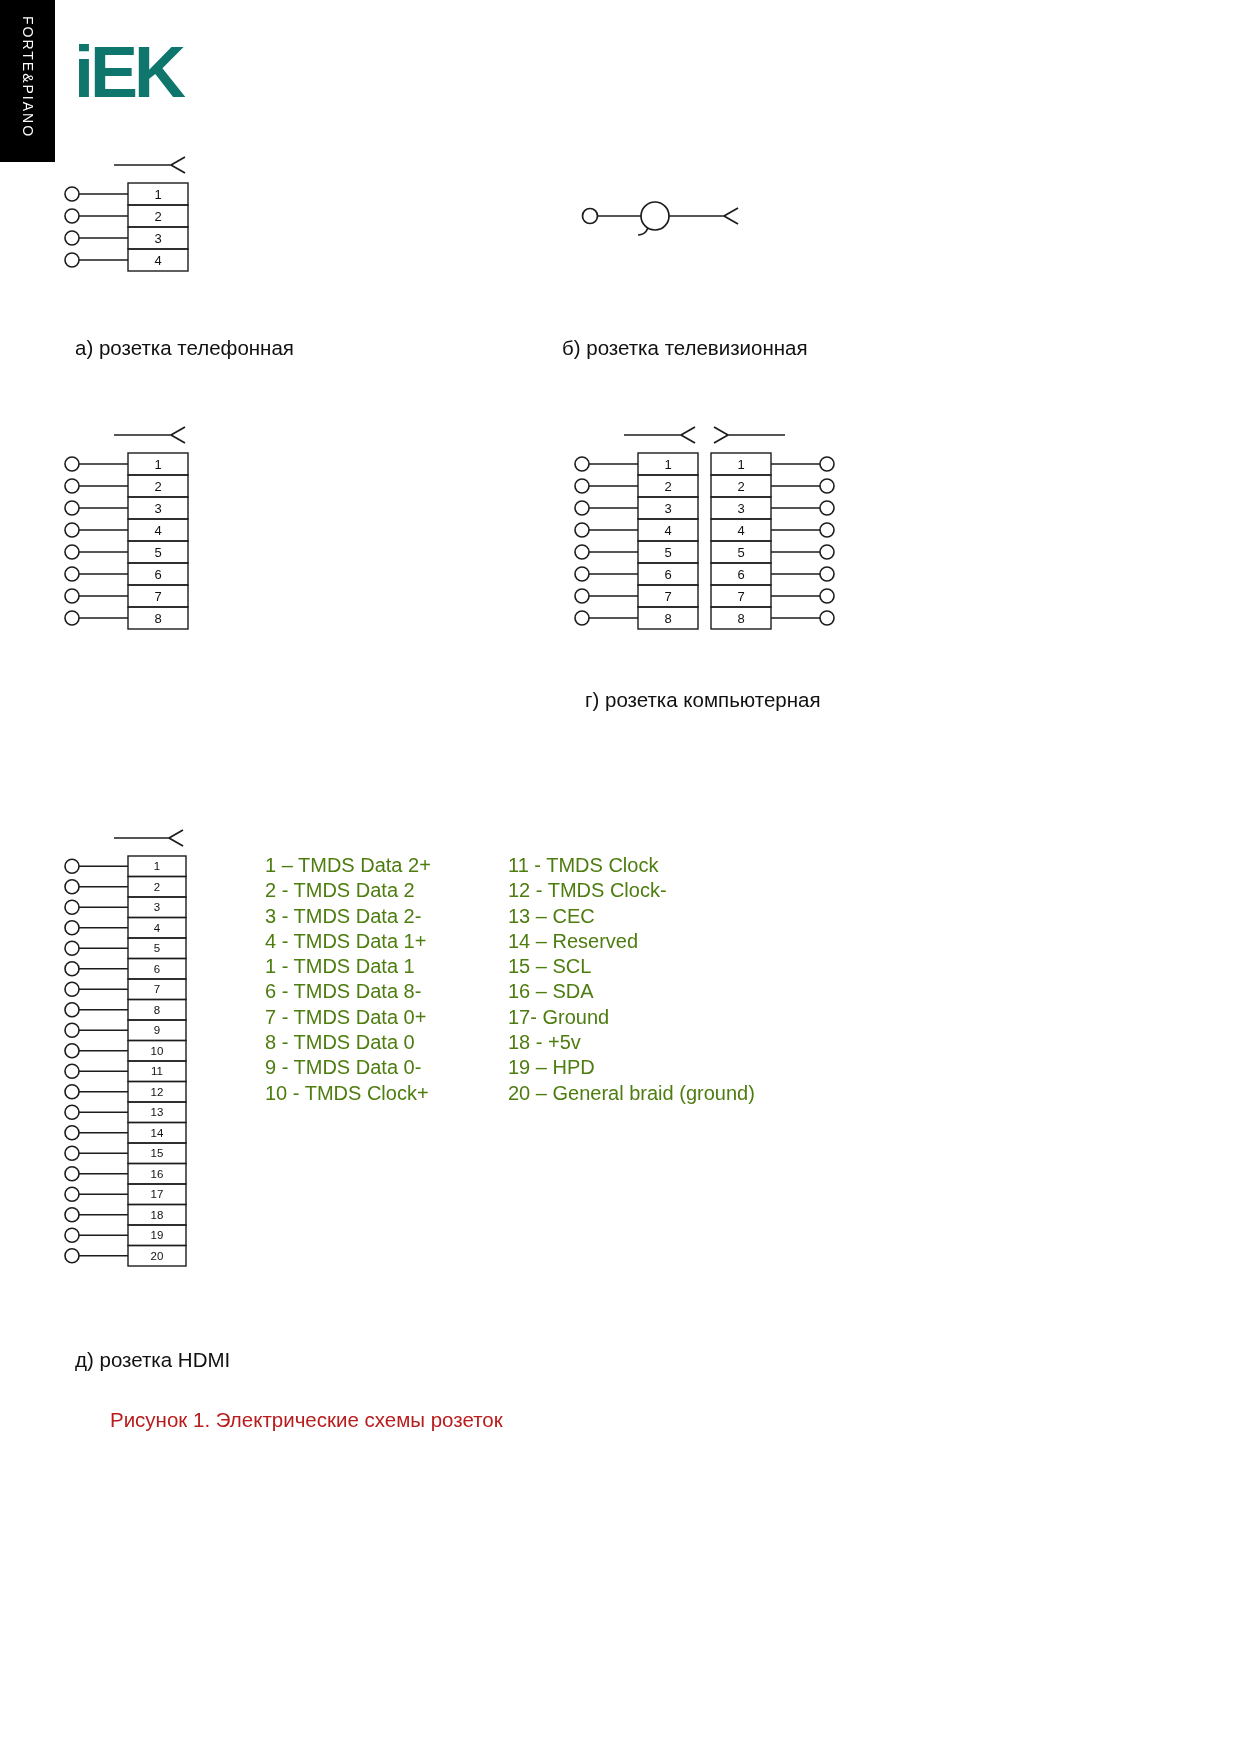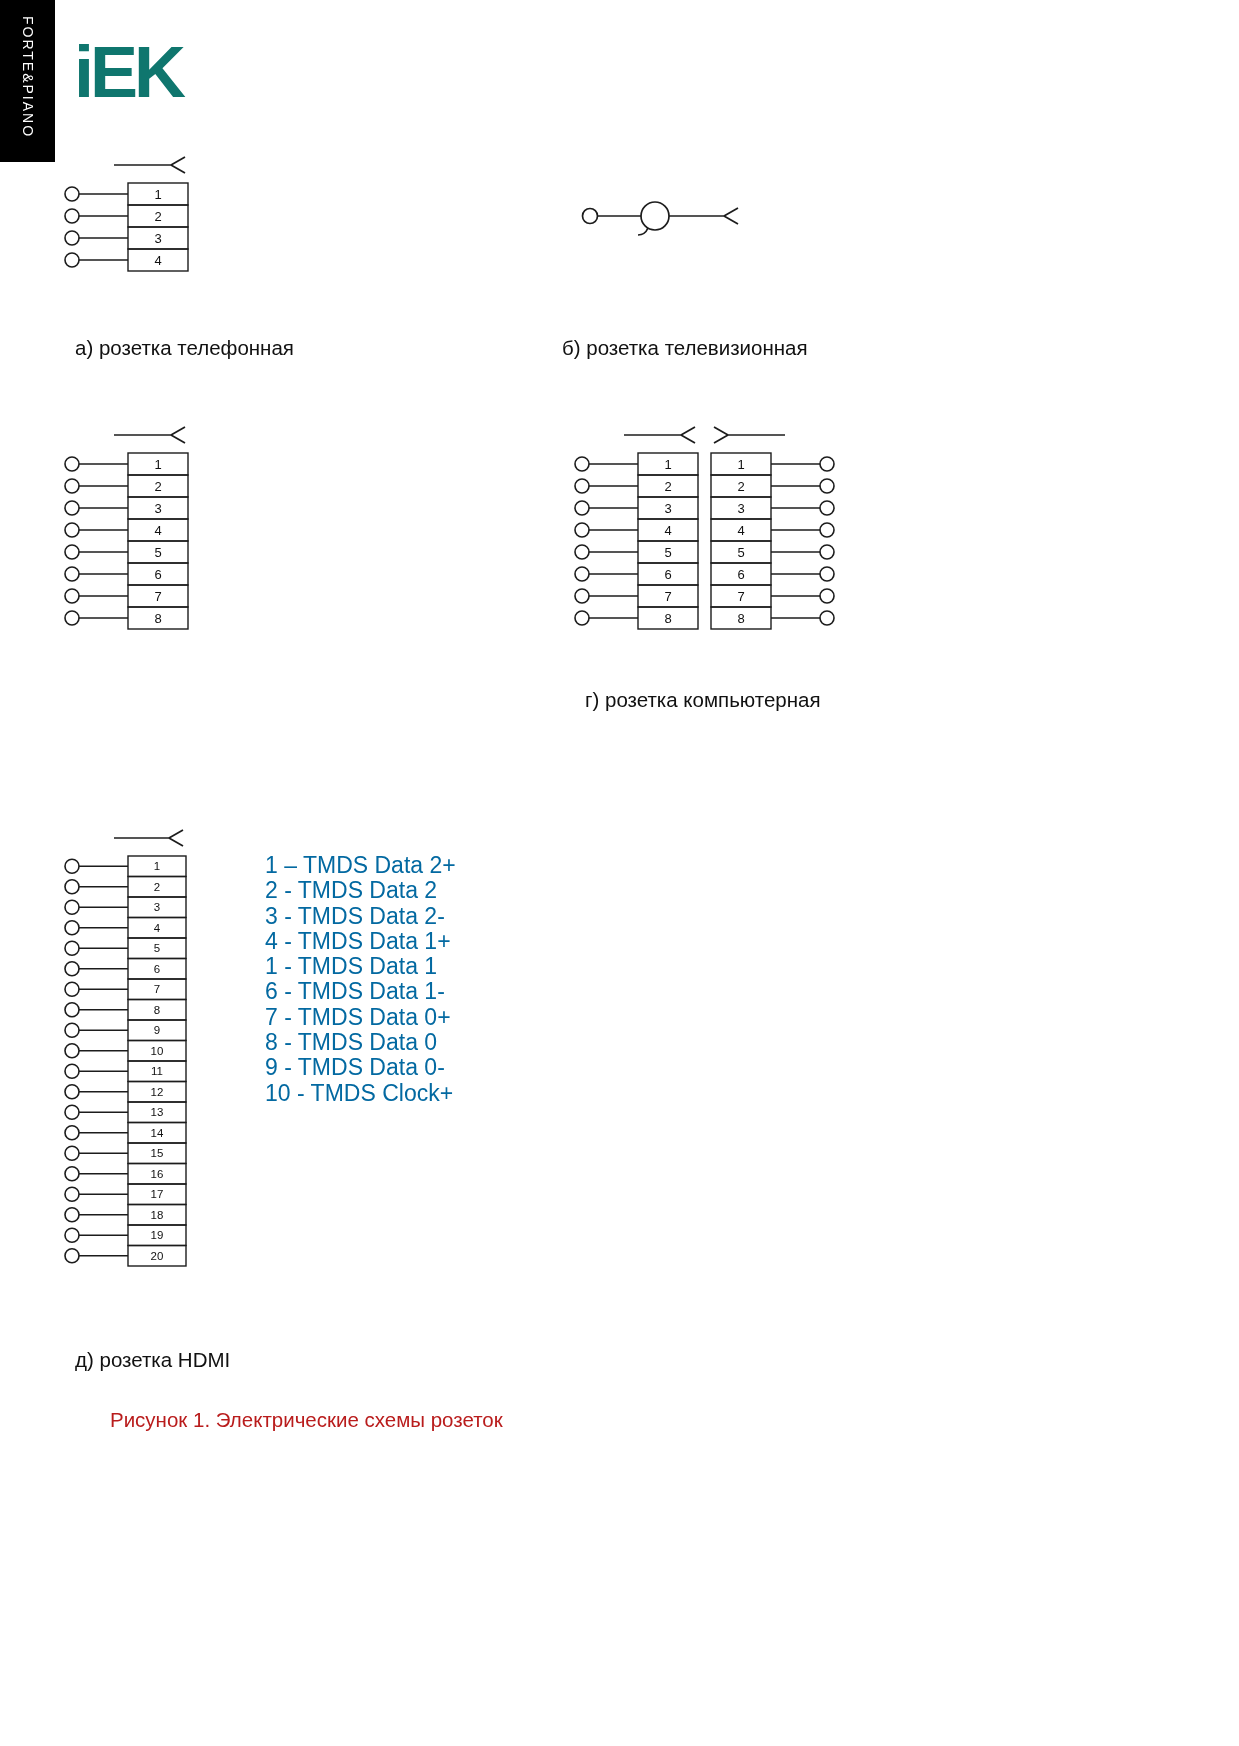--- a/index.html
+++ b/index.html
@@ -51,22 +51,22 @@
   .fig-label {
     position: absolute;
     font-size: 20.5px;
     color: #111111;
     white-space: nowrap;
     margin-top: 37px;
   }
 
   .desc-col {
     position: absolute;
-    font-size: 23px;
-    color: #0369a1;
+    font-size: 20px;
+    color: #4d7c0f;
   }
   .desc-col .desc-line {
     line-height: 25.3px;
     white-space: nowrap;
   }
 
   .caption {
     position: absolute;
     left: 110px; top: 1408px;
     font-size: 20.5px;
@@ -431,23 +431,35 @@
           <text x="95" y="431.89" text-anchor="middle" font-size="11.5" fill="#111111">20</text>
         </g>
       </g>
     </svg>
   <div class="desc-col" style="left:265px; top:853px">
       <div class="desc-line">1 – TMDS Data 2+</div>
       <div class="desc-line">2 - TMDS Data 2</div>
       <div class="desc-line">3 - TMDS Data 2-</div>
       <div class="desc-line">4 - TMDS Data 1+</div>
       <div class="desc-line">1 - TMDS Data 1</div>
-      <div class="desc-line">6 - TMDS Data 1-</div>
+      <div class="desc-line">6 - TMDS Data 8-</div>
       <div class="desc-line">7 - TMDS Data 0+</div>
       <div class="desc-line">8 - TMDS Data 0</div>
       <div class="desc-line">9 - TMDS Data 0-</div>
       <div class="desc-line">10 - TMDS Clock+</div>
     </div>
+  <div class="desc-col" style="left:508px; top:853px">
+      <div class="desc-line">11 - TMDS Clock</div>
+      <div class="desc-line">12 - TMDS Clock-</div>
+      <div class="desc-line">13 – CEC</div>
+      <div class="desc-line">14 – Reserved</div>
+      <div class="desc-line">15 – SCL</div>
+      <div class="desc-line">16 – SDA</div>
+      <div class="desc-line">17- Ground</div>
+      <div class="desc-line">18 - +5v</div>
+      <div class="desc-line">19 – HPD</div>
+      <div class="desc-line">20 – General braid (ground)</div>
+    </div>
   <div class="fig-label" style="left:75px; top:1311px">д) розетка HDMI</div>
 
   <div class="caption">Рисунок 1. Электрические схемы розеток</div>
 
 </div>
 
 </body></html>

